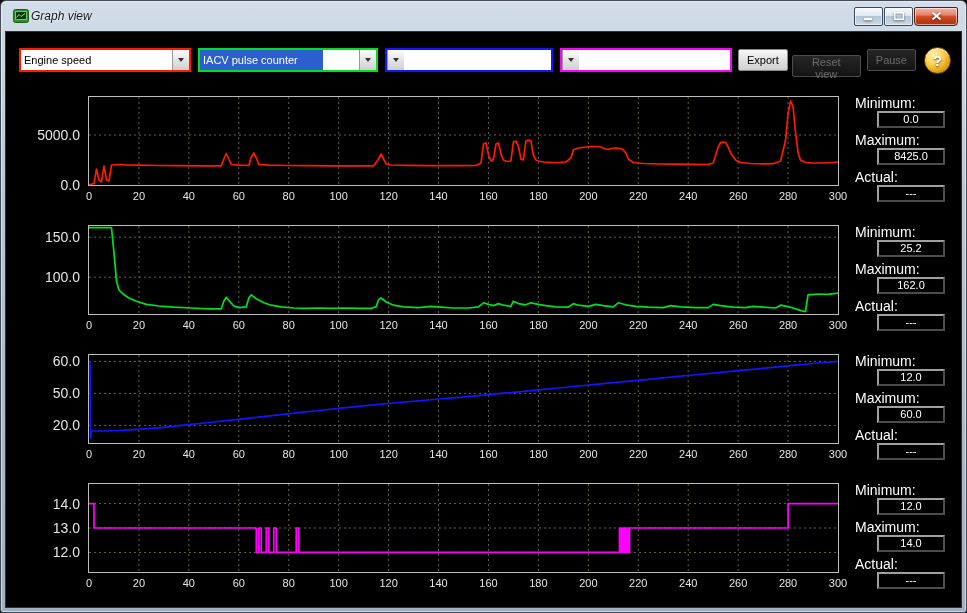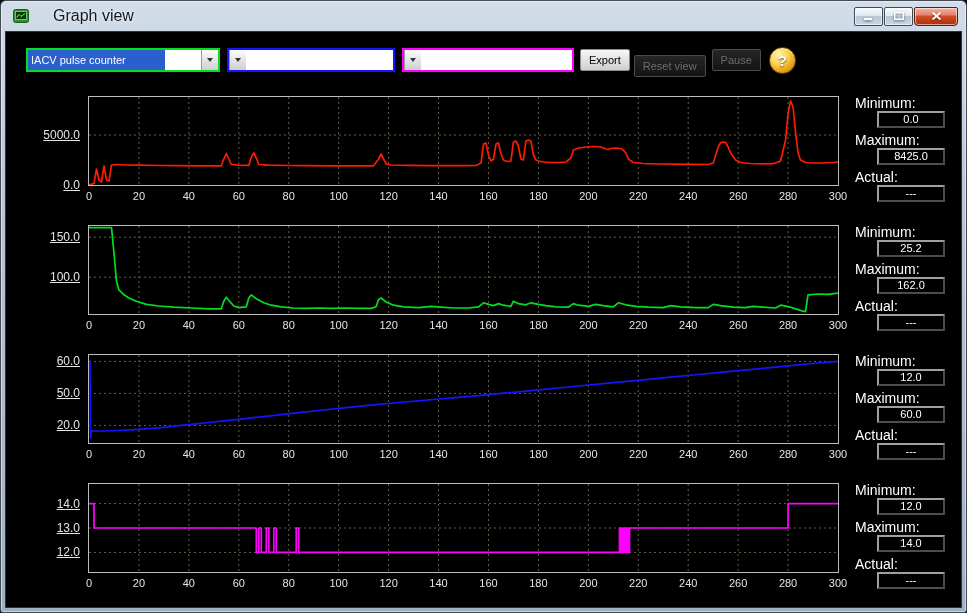--- a/index.html
+++ b/index.html
@@ -2,54 +2,54 @@
 <html><head>
 <meta charset="utf-8">
 <style>
   html,body{margin:0;padding:0;background:#0c1014;font-family:"Liberation Sans","DejaVu Sans",sans-serif;}
   .window{position:relative;width:967px;height:613px;box-sizing:border-box;
     background:linear-gradient(180deg,#d2dde9 0%,#b9c7d7 30%,#9fb0c2 100%);
     border:1px solid #454c55;border-radius:6px 6px 3px 3px;padding:0 4px 4px;
     box-shadow:inset 0 0 0 1px rgba(255,255,255,.45);}
   .titlebar{height:30px;display:flex;align-items:center;padding:0 4px 0 8px;}
   .app-icon{width:16px;height:14px;flex:none;}
-  .title-text{font-size:16px;color:#14181c;margin-left:24px;text-shadow:0 0 3px rgba(255,255,255,.9);}
+  .title-text{font-size:12px;color:#14181c;margin-left:2px;text-shadow:0 0 3px rgba(255,255,255,.9);font-style:italic;}
   .win-buttons{margin-left:auto;display:flex;gap:1px;align-items:center;}
   .win-btn{width:29px;height:19px;box-sizing:border-box;border:1px solid #3c4a5a;border-radius:2px;
     background:linear-gradient(180deg,#f7fafd 0%,#dde8f1 45%,#b6c7d8 50%,#ccd9e6 100%);
     display:flex;align-items:center;justify-content:center;box-shadow:inset 0 0 0 1px rgba(255,255,255,.55);padding:0;cursor:default;}
   .win-btn svg{filter:drop-shadow(0 1px 1px rgba(0,0,0,.55));}
   .win-btn.close{width:44px;border-color:#58200f;border-radius:2px 2px 4px 4px;
     background:linear-gradient(180deg,#f4b3a4 0%,#e6826c 40%,#d14f28 50%,#c03c17 75%,#a93110 100%);}
   .content{position:relative;background:#000;height:577px;border:1px solid #2d3338;box-sizing:border-box;overflow:hidden;}
   
   .toolbar{display:flex;align-items:center;margin:16px 10px 0 13px;height:24px;}
   .combo{height:24px;box-sizing:border-box;border:2px solid #888;background:#fff;display:flex;flex:none;cursor:default;}
-  .combo.c1{width:172px;} .combo.c2{width:194px;margin-left:7px;gap:36px;} .combo.c3{width:168px;margin-left:7px;} .combo.c4{width:172px;margin-left:7px;}
+  .combo.c1{width:172px;} .combo.c2{width:180px;margin-left:7px;gap:36px;} .combo.c3{width:168px;margin-left:7px;} .combo.c4{width:172px;margin-left:7px;}
   .combo-value{flex:1;font-size:11px;color:#000;display:flex;align-items:center;padding:0 3px;white-space:nowrap;overflow:hidden;}
   .combo-arrow{width:16px;flex:none;background:linear-gradient(180deg,#fefefe,#e7e7e7 45%,#cfcfcf);border-left:1px solid #9a9a9a;
     display:flex;align-items:center;justify-content:center;}
   .combo-arrow::after{content:"";width:0;height:0;border-left:3.5px solid transparent;border-right:3.5px solid transparent;border-top:4px solid #333;}
   .btn{height:22px;box-sizing:border-box;font-size:11px;font-family:inherit;padding:0 8px;border-radius:2px;cursor:default;}
   .btn.enabled{background:linear-gradient(180deg,#f8f8f8,#e4e4e4 45%,#cfcfcf);border:1px solid #8a8a8a;color:#000;}
   .btn.disabled{background:linear-gradient(180deg,#262626,#141414);border:1px solid #4b4b4b;color:#6c6c6c;}
   .btn-export{margin-left:6px;} .btn-reset{margin-left:4px;margin-top:12px;} .btn-pause{margin-left:6px;}
   .help-btn{width:27px;height:27px;flex:none;margin-left:8px;border-radius:50%;border:1px solid #6e4b00;
     background:radial-gradient(circle at 35% 28%,#fff3b0 0%,#ffd24f 38%,#e09a12 72%,#a96a00 100%);
     color:#fff;font-weight:bold;font-size:15px;display:flex;align-items:center;justify-content:center;
     text-shadow:0 1px 2px rgba(0,0,0,.65);box-shadow:0 1px 2px rgba(0,0,0,.6), inset 0 1px 1px rgba(255,255,255,.7);cursor:default;padding:0;}
   
   .graphs{margin-top:24px;}
   .graph-row{display:flex;height:129px;padding-left:14px;}
   .ygutter{width:68px;flex:none;position:relative;}
   .plot-col{flex:none;width:751px;}
   .plot{width:751px;height:90px;box-sizing:border-box;border:1px solid #bdbdbd;background:#000;position:relative;}
   .xlabels{position:relative;height:22px;}
   .xtick{position:absolute;top:4px;transform:translateX(-50%);color:#e4e4e4;font-size:11px;}
-  .ytick{position:absolute;right:8px;transform:translateY(-50%);color:#e4e4e4;font-size:12px;white-space:nowrap;text-decoration:underline;}
+  .ytick{position:absolute;right:8px;transform:translateY(-50%);color:#e4e4e4;font-size:14px;white-space:nowrap;}
   .grid{stroke:#62624a;stroke-dasharray:2 3;stroke-width:1;}
   .trace{fill:none;stroke-width:1.7;stroke-linejoin:round;}
   .side{flex:none;width:90px;margin-left:16px;padding-top:0;}
   .stat-label{color:#fff;font-size:14px;height:14px;line-height:14px;}
   .stat-box{box-sizing:border-box;width:68px;height:17px;margin:1px 0 5px auto;border:2px outset #a0a0a0;
     background:#000;color:#fff;text-align:center;font-size:11px;line-height:13px;}
 </style>
 </head>
 <body>
 
@@ -76,20 +76,24 @@
         <svg width="11" height="10">
           <line x1="1.5" y1="1.5" x2="9.5" y2="8.5" stroke="#fff" stroke-width="1.8"></line>
           <line x1="9.5" y1="1.5" x2="1.5" y2="8.5" stroke="#fff" stroke-width="1.8"></line>
         </svg>
       </button>
     </div>
   </div>
 
   <div class="content">
     <div class="toolbar">
+      <div class="combo c1" style="border-color: rgb(255, 26, 0);">
+        <span class="combo-value">Engine speed</span>
+        <span class="combo-arrow"></span>
+      </div>
       <div class="combo c2" style="border-color: rgb(0, 224, 32);">
         <span class="combo-value" style="background: rgb(43, 95, 205); color: rgb(255, 255, 255);">IACV pulse counter</span>
         <span class="combo-arrow"></span>
       </div>
       <div class="combo c3" style="border-color: rgb(20, 20, 255);">
         <span class="combo-arrow"></span>
       </div>
       <div class="combo c4" style="border-color: rgb(255, 0, 255);">
         <span class="combo-arrow"></span>
       </div>

